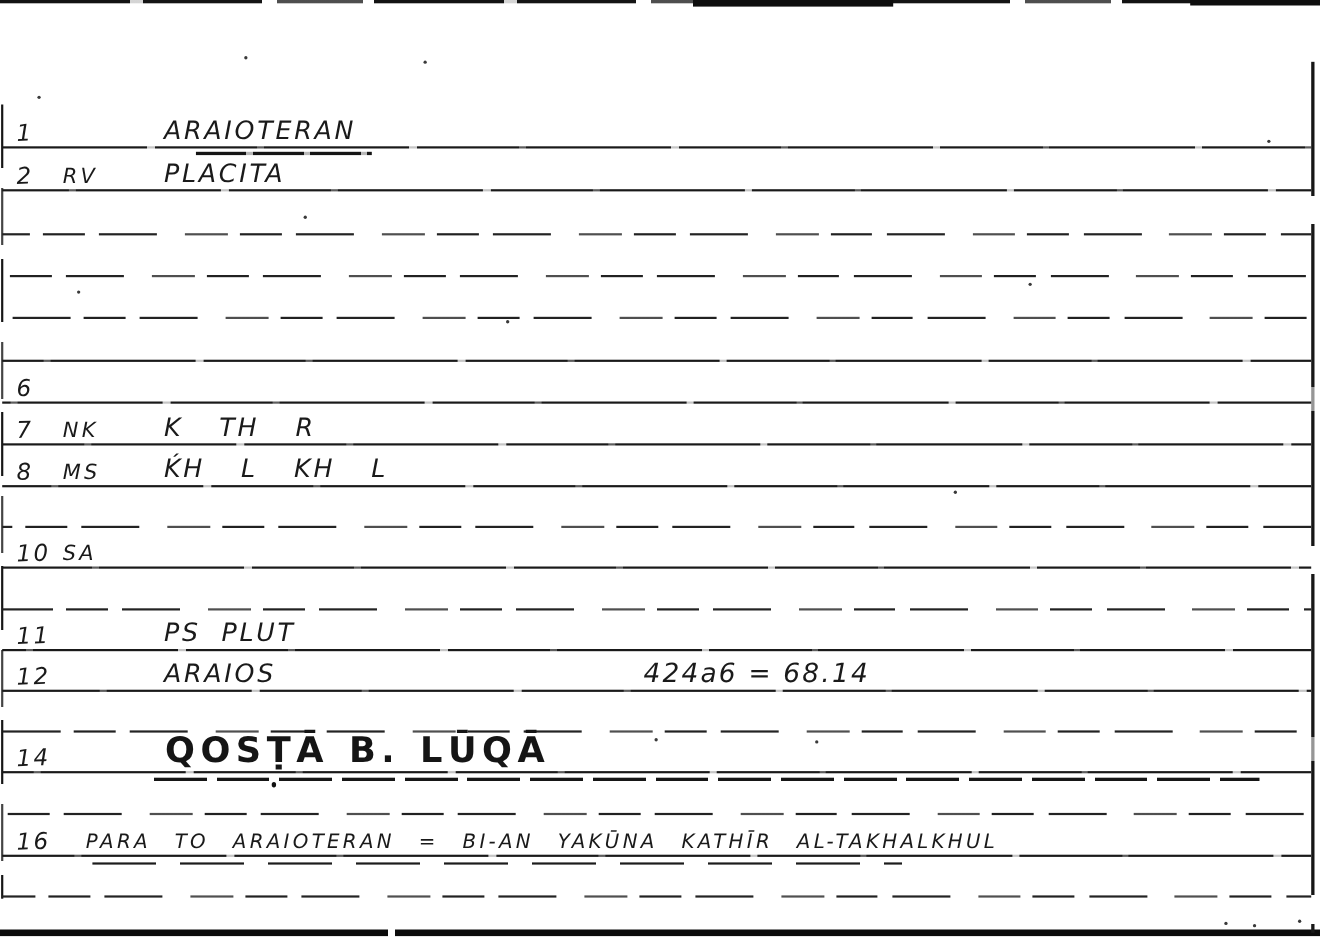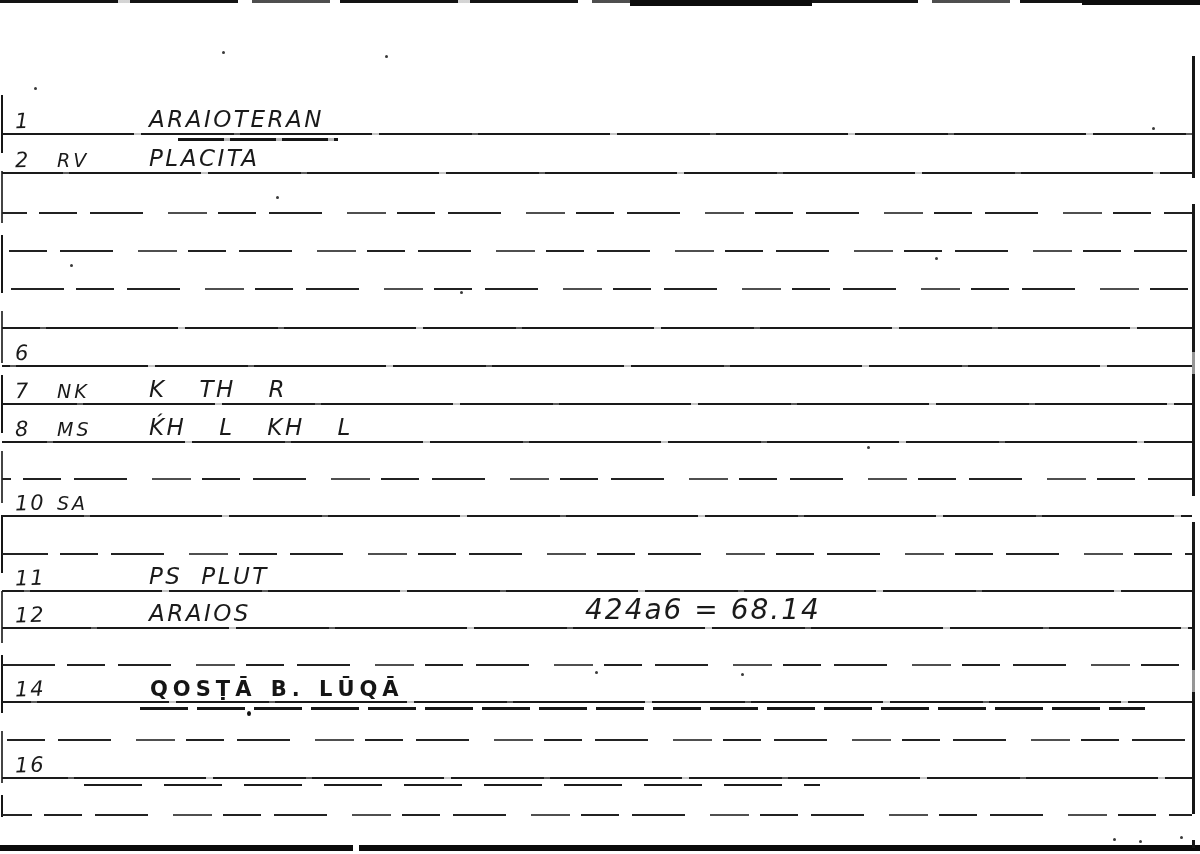--- a/index.html
+++ b/index.html
@@ -60,25 +60,25 @@
   .row .text {
     position:absolute; left:149px; bottom:2px;
     font-style:italic; font-size:23px; letter-spacing:2.5px; word-spacing:9px;
     white-space:nowrap;
   }
   .row.letters .text { word-spacing:23px; }
   .row.note .text { left:78px; font-size:18px; letter-spacing:3px; word-spacing:13px; }
   .row.heading { height:40px; }
   .row.heading .text {
     left:150px; bottom:1px; font-style:normal; font-weight:bold;
-    font-size:21px; letter-spacing:5px; word-spacing:2px; color:#151515;
+    font-size:32px; letter-spacing:5px; word-spacing:2px; color:#151515;
   }
   .row .ref {
     position:absolute; left:585px; bottom:2px;
-    font-style:italic; font-size:28px; letter-spacing:2px; white-space:nowrap;
+    font-style:italic; font-size:24px; letter-spacing:2px; white-space:nowrap;
   }
   
   .mark { position:absolute; }
   #entry1-underline {
     top:138px; left:178px; width:160px; height:3px;
     background: repeating-linear-gradient(90deg,#151515 0 46px, rgba(21,21,21,.3) 46px 52px);
   }
   #qosta-underline {
     top:707px; left:140px; width:1005px; height:3px;
     background: repeating-linear-gradient(90deg,#161616 0 48px, transparent 48px 57px);
@@ -158,20 +158,21 @@
         <span class="num">12</span>
         <span class="text">ARAIOS</span>
         <span class="ref">424a6 = 68.14</span>
       </div>
       <div class="row heading" style="top: 662px;">
         <span class="num">14</span>
         <span class="text">QOSṬĀ B. LŪQĀ</span>
       </div>
       <div class="row note" style="top: 746px;">
         <span class="num">16</span>
+        <span class="text">PARA TO ARAIOTERAN = BI-AN YAKŪNA KATHĪR AL-TAKHALKHUL</span>
       </div>
     </div>
 
   <div class="mark" id="entry1-underline"></div>
   <div class="mark" id="qosta-underline"></div>
   <div class="mark" id="qosta-dot"></div>
   <div class="mark" id="note-underline"></div>
 
   <div class="speck" style="left:222px;top:51px"></div>
   <div class="speck" style="left:385px;top:55px"></div>

